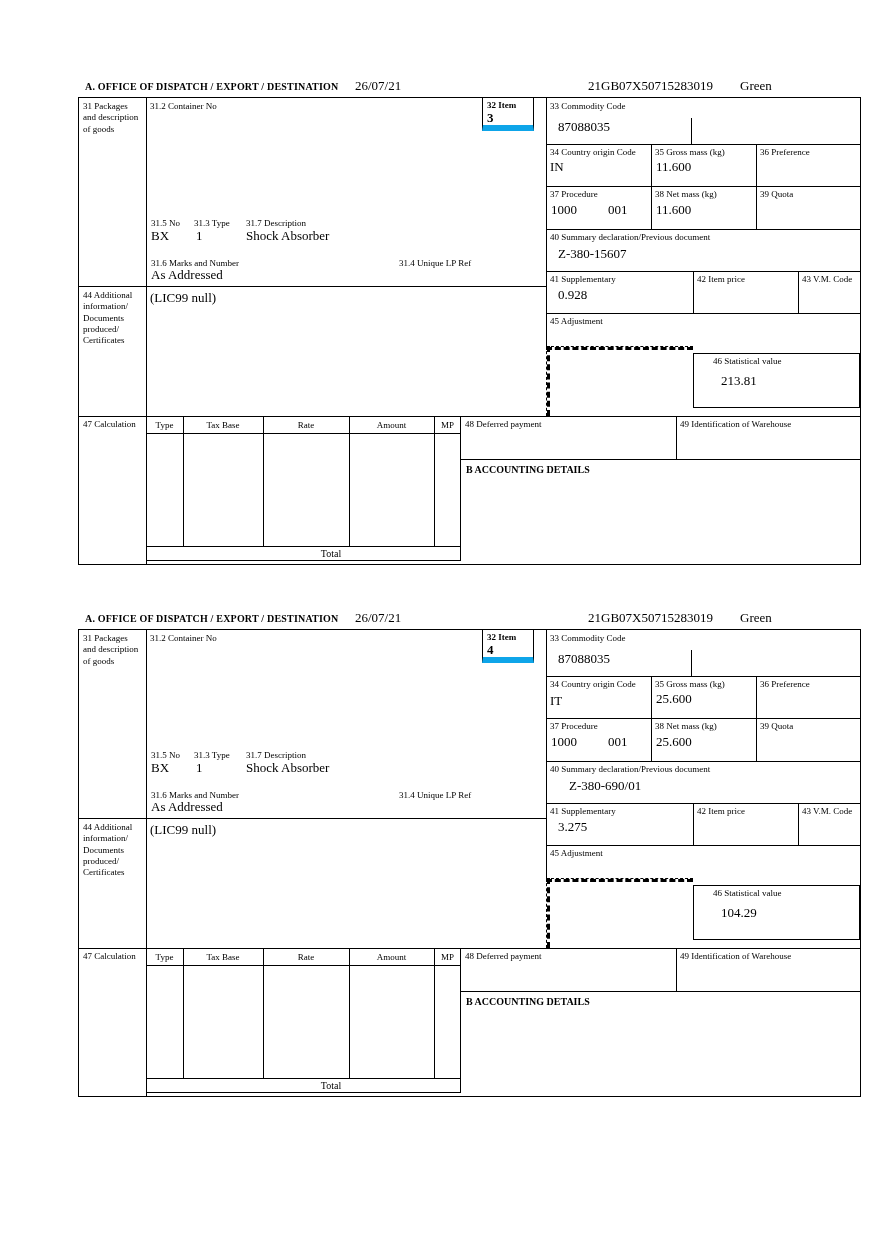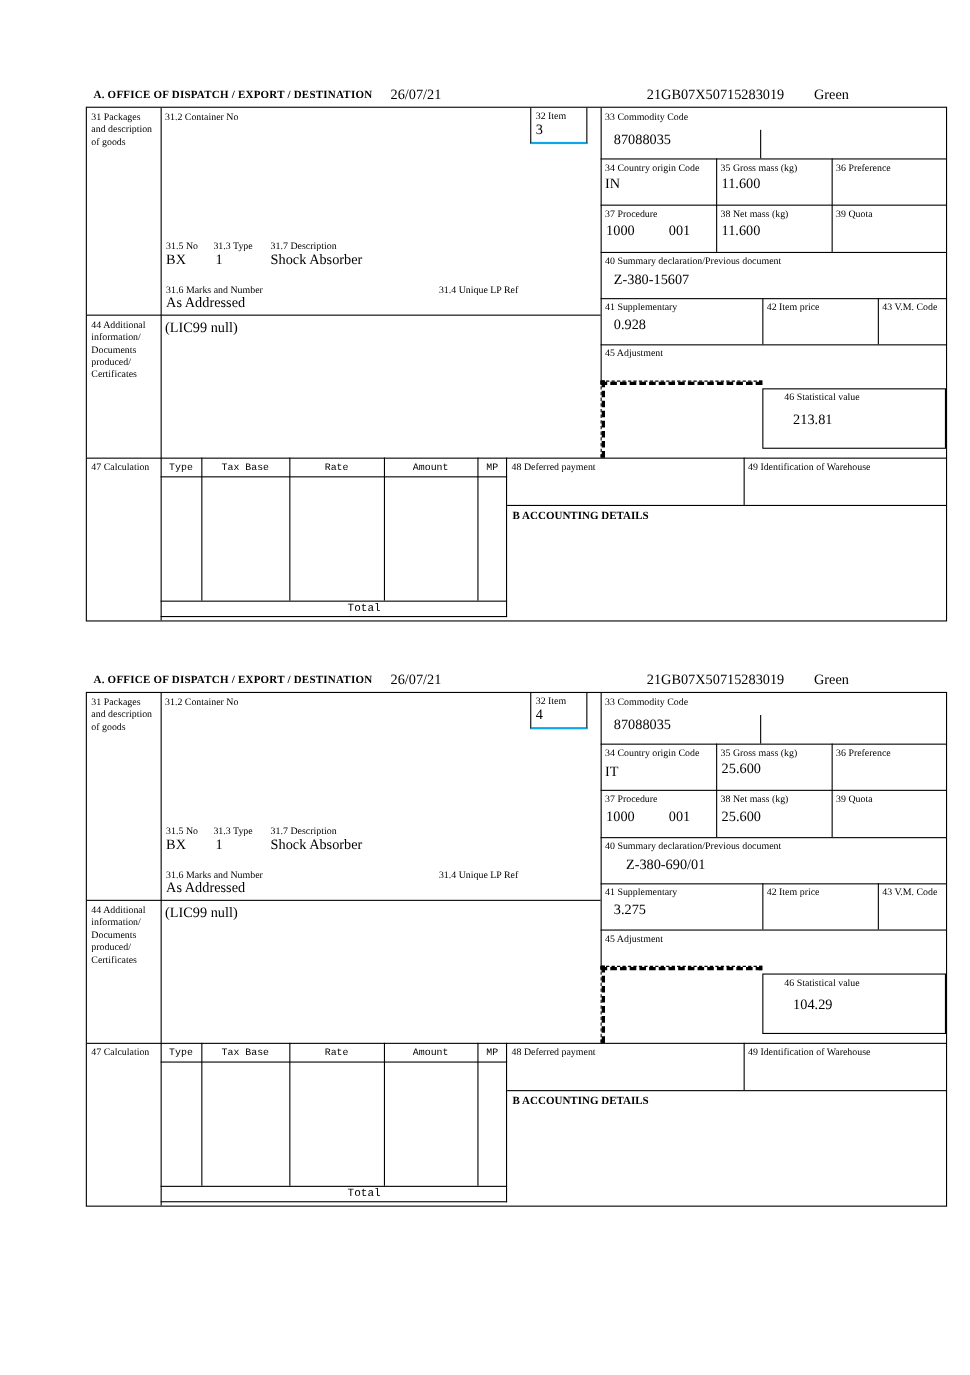--- a/index.html
+++ b/index.html
@@ -13,23 +13,23 @@
   .hdr-date { position:absolute; left:355px; top:2px; font-size:13px; }
   .hdr-ref { position:absolute; left:588px; top:2px; font-size:13px; }
   .hdr-status { position:absolute; left:740px; top:2px; font-size:13px; }
   .form { position:absolute; left:78px; top:21px; width:783px; height:468px; border:1px solid #000; }
   .abs { position:absolute; }
   .lbl { font-size:9px; line-height:1.25; }
   .val { font-size:13px; line-height:1.1; white-space:nowrap; }
   .hline { height:0; border-top:1px solid #000; }
   .vline { width:0; border-left:1px solid #000; }
   .dashed { border-style:dashed; }
-  .tc { text-align:center;font-family:Liberation Mono, monospace; }
+  .tc { text-align:center; }
   .bold { font-weight:700; }
-  .box32 { border-left:1px solid #000; border-right:1px solid #000; border-bottom:2px solid #0ea5e9; padding:2px 0 0 4px; }
+  .box32 { border-left:1px solid #000; border-right:1px solid #000; border-bottom:6px solid #0ea5e9; padding:2px 0 0 4px;font-weight:bold; }
   .box46 { border:1px solid #000; padding:2px 0 0 19px; }
 </style>
 </head>
 <body>
 
 <section class="block" style="top:76px">
   <span class="hdr-label">A.  OFFICE OF DISPATCH / EXPORT / DESTINATION</span>
   <span class="hdr-date">26/07/21</span>
   <span class="hdr-ref">21GB07X50715283019</span>
   <span class="hdr-status">Green</span>

